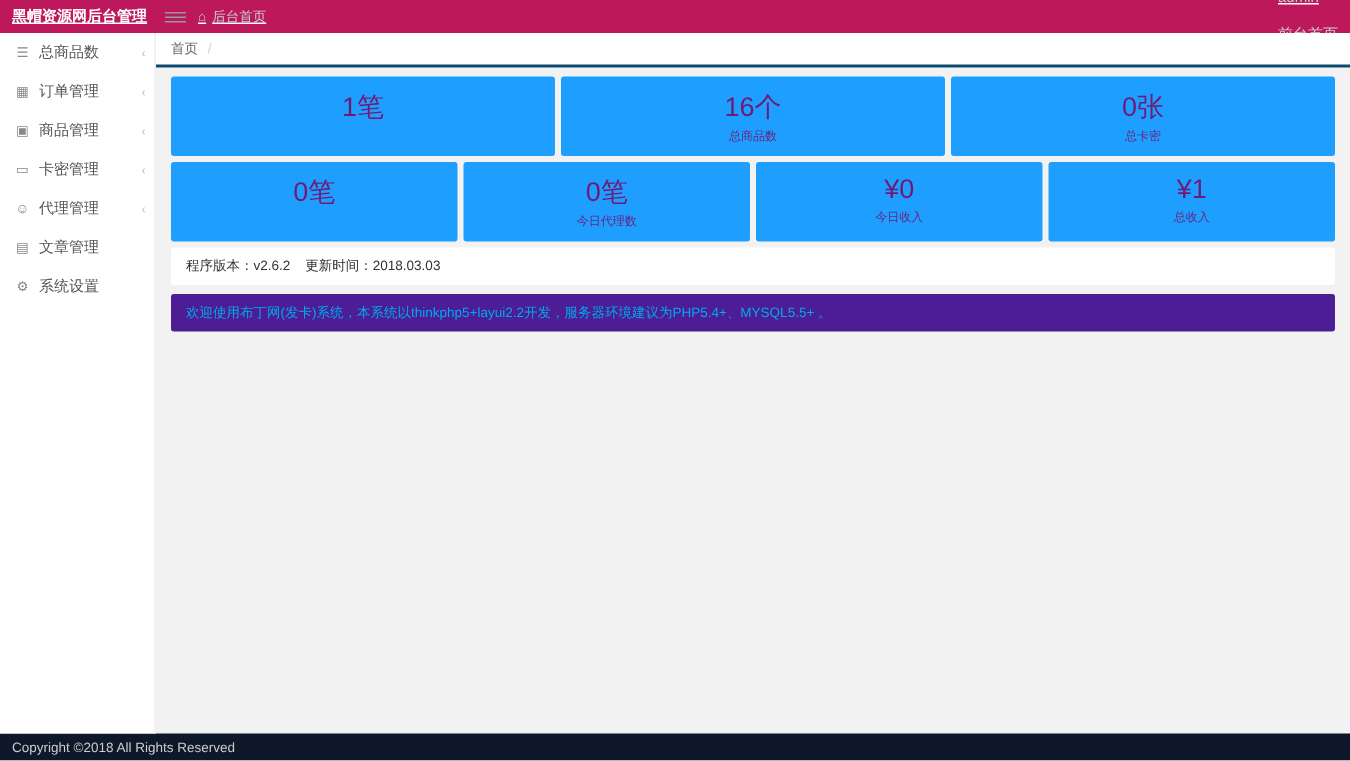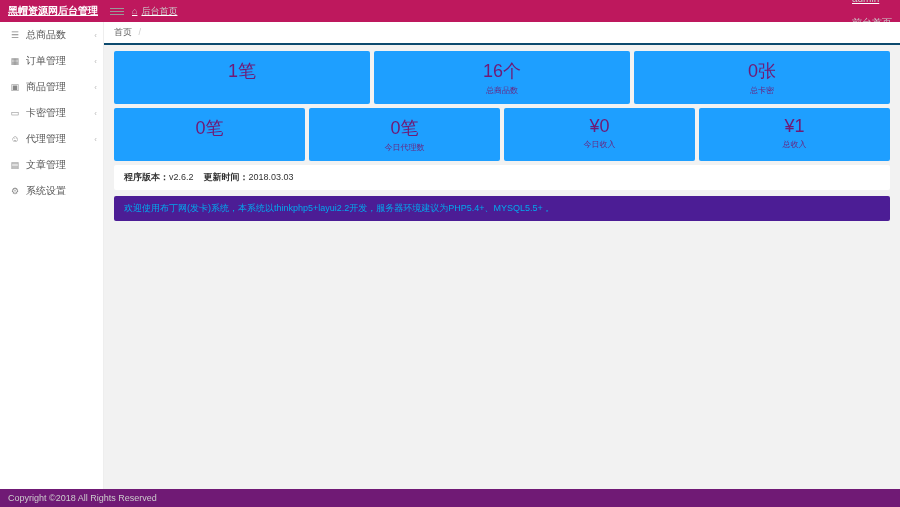--- a/index.html
+++ b/index.html
@@ -18,23 +18,23 @@
 .sidebar-icon { width: 10px; height: 10px; margin-right: 6px; display: inline-flex; align-items: center; justify-content: center; color: #888; font-size: 9px; }
 .sidebar-chevron { position: absolute; right: 6px; color: #bbb; font-size: 8px; }
 .main { flex: 1; display: flex; flex-direction: column; overflow: hidden; }
 .breadcrumb { background: #fff; padding: 4px 10px; font-size: 9px; color: #666; border-bottom: 2px solid #0c4a6e; }
 .content { padding: 6px 10px; overflow-y: auto; }
 .tiles { display: flex; gap: 4px; margin-bottom: 4px; }
 .tile { flex: 1; background: #1e9fff; color: #701a75; text-align: center; padding: 8px 0; border-radius: 2px; }
 .tile-value { font-size: 18px; font-weight: 300; }
 .tile-label { font-size: 8px; margin-top: 2px; opacity: 0.95; }
 .info-bar { background: #fff; padding: 6px 10px; font-size: 9px; color: #333; margin-bottom: 6px; border-radius: 2px; }
-.info-bar b { font-weight: bold; }
+.info-bar b { font-weight: normal; }
 .welcome { background: #4c1d95; padding: 6px 10px; font-size: 9px; color: #01aaed; border-radius: 2px; }
-.footer { height: 18px; background: #701a75; color: #ccc; font-size: 9px; display: flex; align-items: center; padding: 0 8px; }
+.footer { height: 18px; background: #0f172a; color: #ccc; font-size: 9px; display: flex; align-items: center; padding: 0 8px; }
 </style>
 </head>
 <body>
 
 <div class="header">
   <div class="header-title">黑帽资源网后台管理</div>
   <div class="header-menu-icon">
       <span></span>
       <span></span>
       <span></span>

